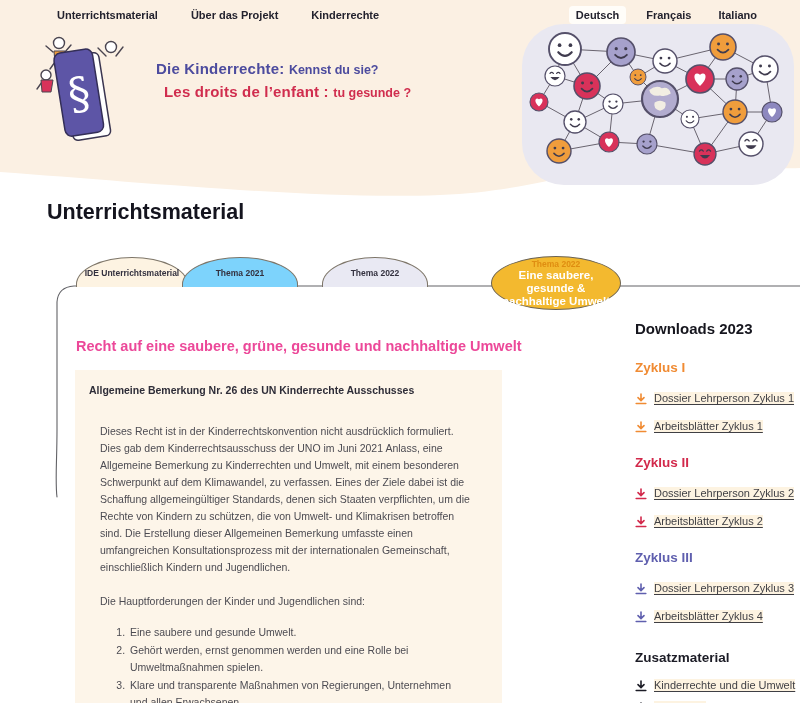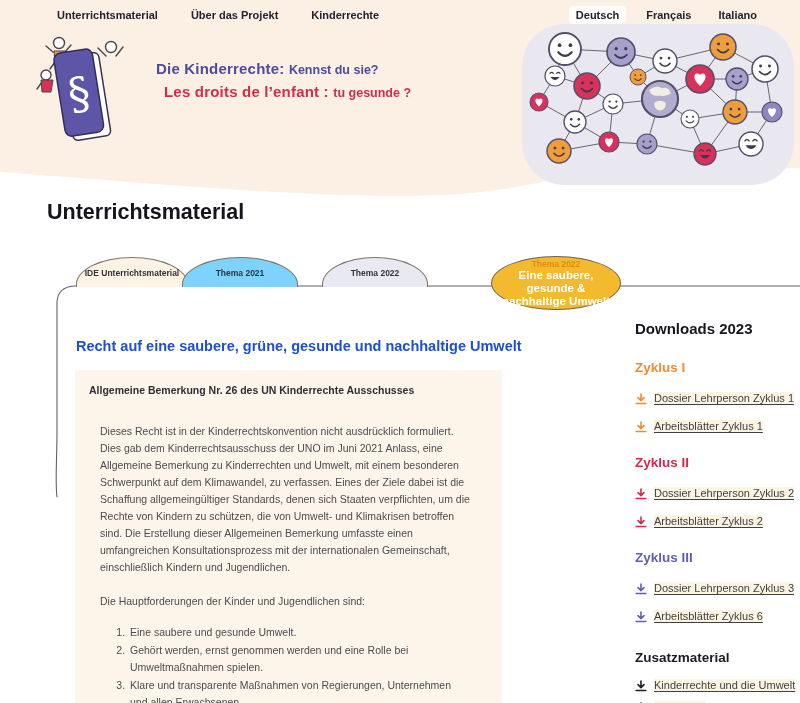--- a/index.html
+++ b/index.html
@@ -48,21 +48,21 @@
   .tab3 { left:322px; width:106px; background:#e9e9f3; }
   .tab-active { position:absolute; left:491px; top:256px; width:130px; height:54px; z-index:5;
          background:#f3b92f; border:1px solid #6b6354; border-radius:50%;
          display:flex; flex-direction:column; align-items:center; justify-content:center; cursor:pointer; }
   .tab-active .ta-label { font-size:8.5px; font-weight:bold; color:#df8d11; }
   .tab-active .ta-sub { font-size:11.5px; font-weight:bold; color:#fff; text-align:center; line-height:13px; width:120px; }
 
   .panel-line { position:absolute; left:40px; top:270px; width:760px; height:240px; z-index:1; pointer-events:none; }
 
   .content-heading { position:absolute; left:76px; top:338px; width:450px;
-         font-size:14.5px; font-weight:bold; color:#1d4ed8; }
+         font-size:14.5px; font-weight:bold; color:#ec4899; }
 
   .content-box { position:absolute; left:75px; top:370px; width:427px; height:333px;
          background:#fdf5e9; padding:14px 28px 0 14px; }
   .box-title { font-size:10.5px; font-weight:bold; color:#2e2d38; }
   .box-para { margin:27px 0 0 11px; width:374px; font-size:10.5px; line-height:17px; color:#4c4b52; }
   .box-para2 { margin-top:17px; }
   .box-list { margin:14px 0 0 11px; padding-left:28px; width:360px; font-size:10.5px; line-height:17.5px; color:#4c4b52; }
   .box-list li { padding-left:2px; }
 
   
@@ -250,21 +250,21 @@
     <div class="dl-row">
       <svg width="12" height="12" viewBox="0 0 12 12" class="c-purple">
           <path d="M6,1 V7 M3,4.6 L6,7.6 L9,4.6 M1.2,10.5 H10.8" fill="none" stroke="currentColor" stroke-width="1.6" stroke-linecap="round"></path>
         </svg>
       <a>Dossier Lehrperson Zyklus 3</a>
     </div>
     <div class="dl-row">
       <svg width="12" height="12" viewBox="0 0 12 12" class="c-purple">
           <path d="M6,1 V7 M3,4.6 L6,7.6 L9,4.6 M1.2,10.5 H10.8" fill="none" stroke="currentColor" stroke-width="1.6" stroke-linecap="round"></path>
         </svg>
-      <a>Arbeitsblätter Zyklus 6</a>
+      <a>Arbeitsblätter Zyklus 4</a>
     </div>
 
     <div class="cycle-h c-black extra-h">Zusatzmaterial</div>
     <div class="dl-row extra-row">
       <svg width="12" height="12" viewBox="0 0 12 12" class="c-black">
           <path d="M6,1 V7 M3,4.6 L6,7.6 L9,4.6 M1.2,10.5 H10.8" fill="none" stroke="currentColor" stroke-width="1.6" stroke-linecap="round"></path>
         </svg>
       <a>Kinderrechte und die Umwelt</a>
     </div>
     <div class="dl-row extra-row2">

